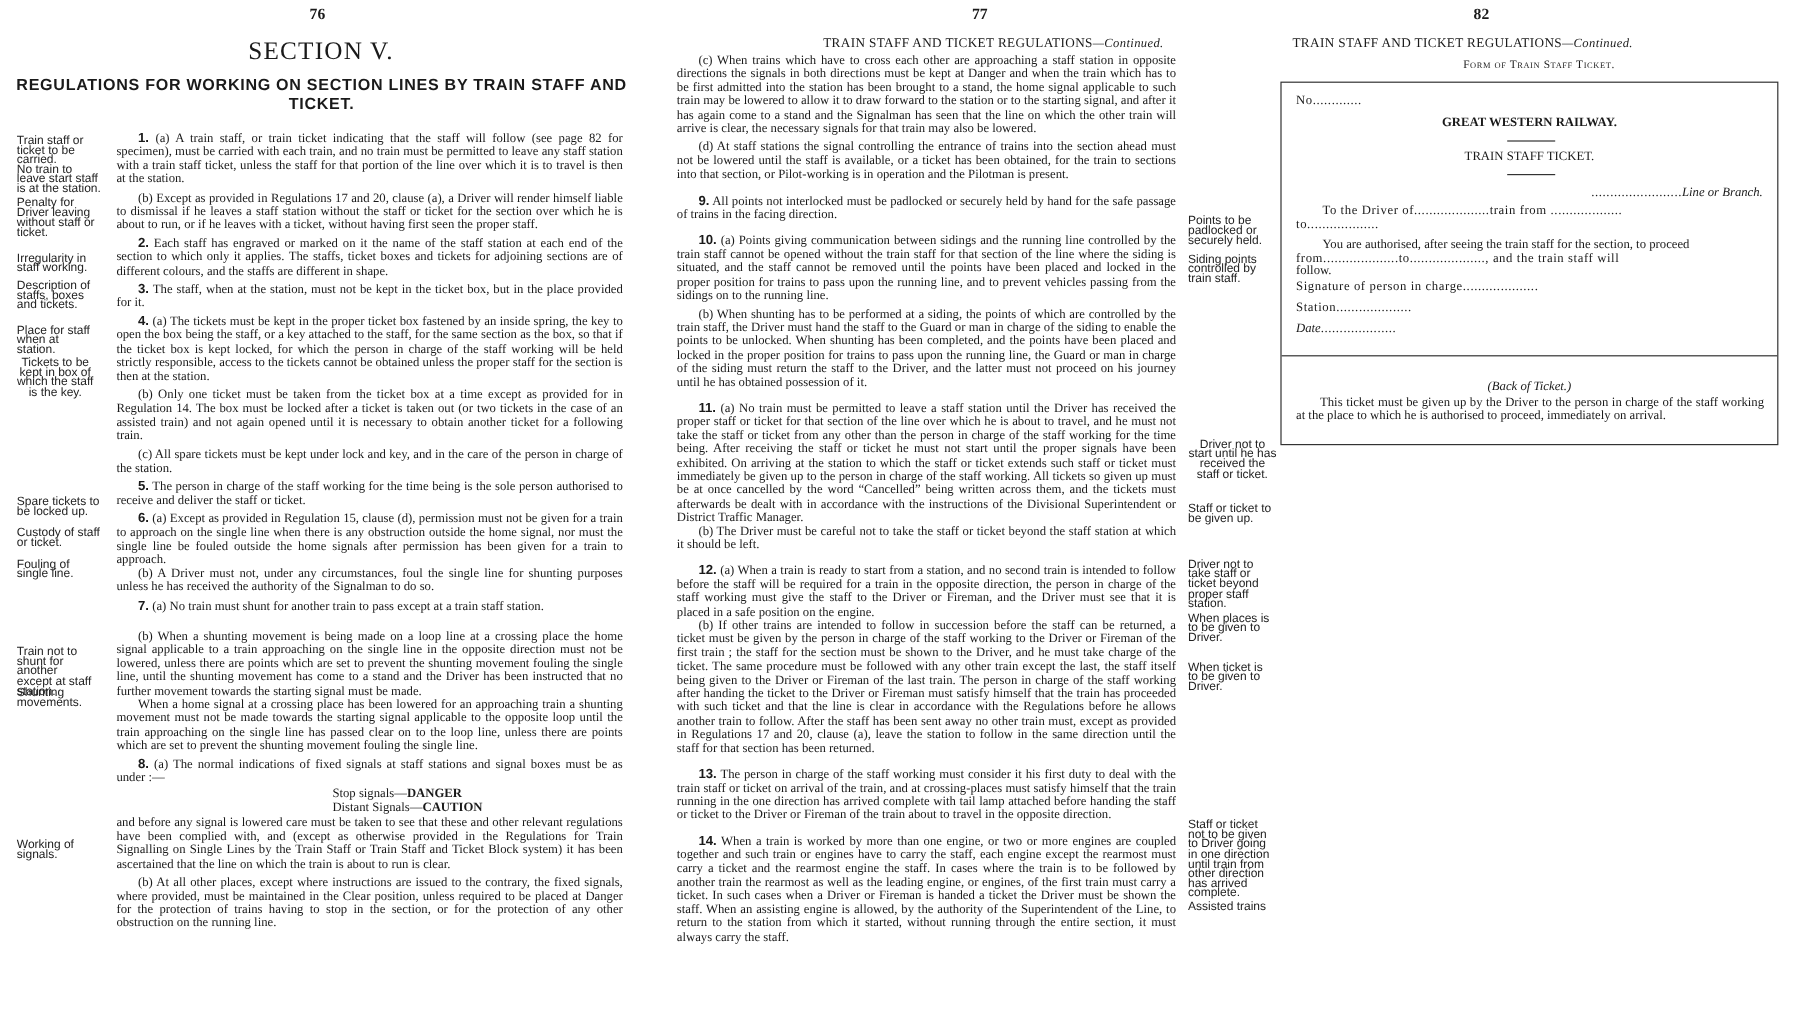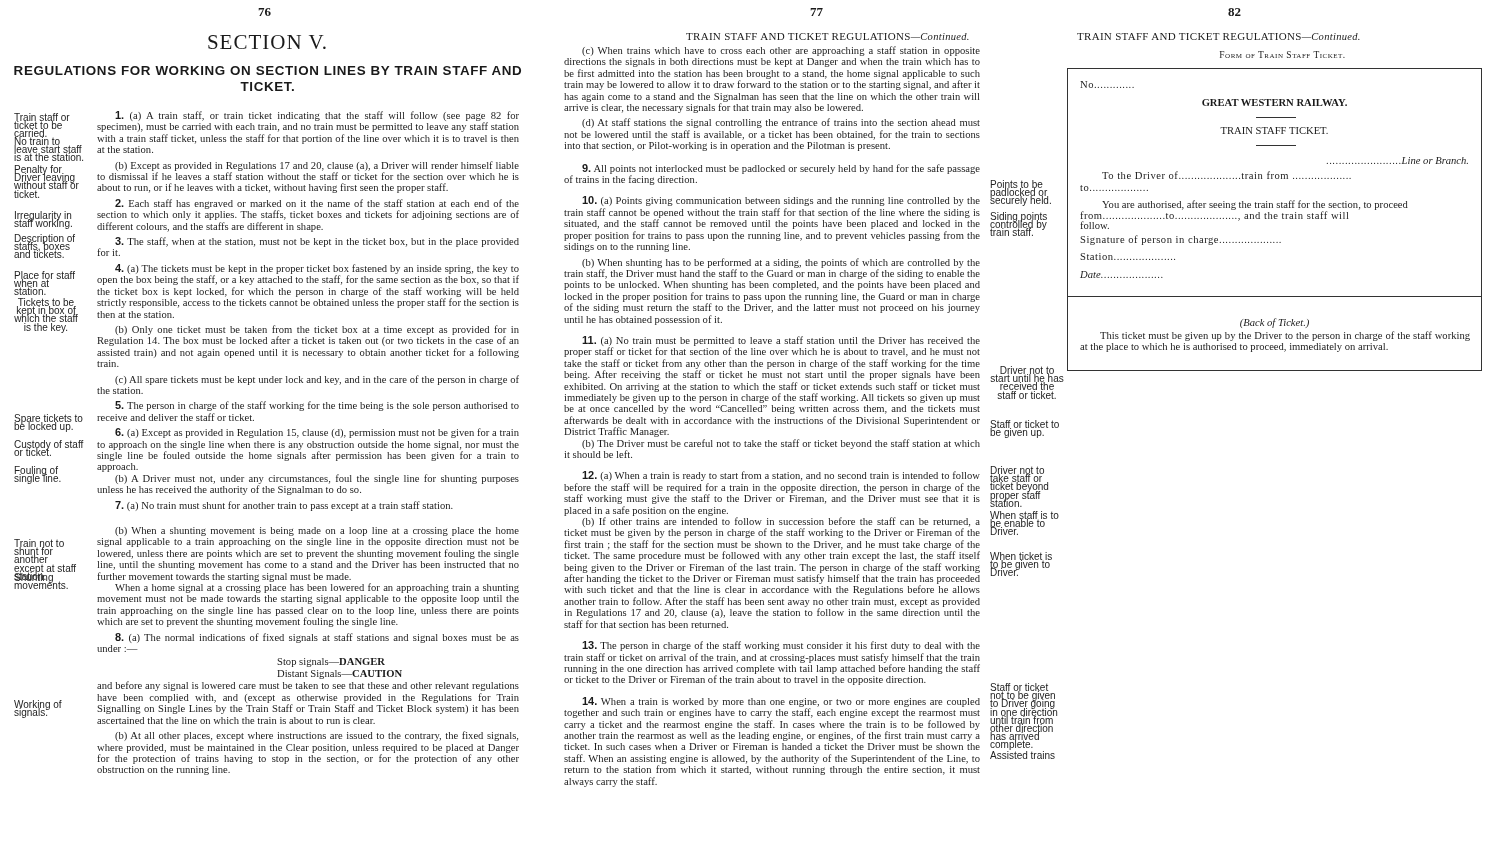--- a/index.html
+++ b/index.html
@@ -87,21 +87,21 @@
 
 <div class="page" id="p77">
   <div class="pnum">77</div>
   <div class="run-head"><span>TRAIN STAFF AND TICKET REGULATIONS</span><i>—Continued.</i></div>
 
   <div class="note" style="left:450px;top:181px;width:70px;">Points to be padlocked or securely held.</div>
   <div class="note" style="left:450px;top:213px;width:70px;">Siding points controlled by train staff.</div>
   <div class="note" style="left:450px;top:367px;width:74px;text-align:center;">Driver not to start until he has received the staff or ticket.</div>
   <div class="note" style="left:450px;top:421px;width:70px;">Staff or ticket to be given up.</div>
   <div class="note" style="left:450px;top:467px;width:60px;">Driver not to take staff or ticket beyond proper staff station.</div>
-  <div class="note" style="left:450px;top:512px;width:72px;">When staff is to be enable to Driver.</div>
+  <div class="note" style="left:450px;top:512px;width:72px;">When places is to be given to Driver.</div>
   <div class="note" style="left:450px;top:553px;width:66px;">When ticket is to be given to Driver.</div>
   <div class="note" style="left:450px;top:684px;width:72px;">Staff or ticket not to be given to Driver going in one direction until train from other direction has arrived complete.</div>
   <div class="note" style="left:450px;top:752px;width:72px;">Assisted trains</div>
 
   <div class="col body-text">
     <p class="para">(c) When trains which have to cross each other are approaching a staff station in opposite directions the signals in both directions must be kept at Danger and when the train which has to be first admitted into the station has been brought to a stand, the home signal applicable to such train may be lowered to allow it to draw forward to the station or to the starting signal, and after it has again come to a stand and the Signalman has seen that the line on which the other train will arrive is clear, the necessary signals for that train may also be lowered.</p>
     <p class="para gap">(d) At staff stations the signal controlling the entrance of trains into the section ahead must not be lowered until the staff is available, or a ticket has been obtained, for the train to sections into that section, or Pilot-working is in operation and the Pilotman is present.</p>
     <p class="para" style="margin-top:11px;"><b class="num">9.</b> <span>All points not interlocked must be padlocked or securely held by hand for the safe passage of trains in the facing direction.</span></p>
     <p class="para" style="margin-top:10px;"><b class="num">10.</b> <span>(a) Points giving communication between sidings and the running line controlled by the train staff cannot be opened without the train staff for that section of the line where the siding is situated, and the staff cannot be removed until the points have been placed and locked in the proper position for trains to pass upon the running line, and to prevent vehicles passing from the sidings on to the running line.</span></p>
     <p class="para gap">(b) When shunting has to be performed at a siding, the points of which are controlled by the train staff, the Driver must hand the staff to the Guard or man in charge of the siding to enable the points to be unlocked. When shunting has been completed, and the points have been placed and locked in the proper position for trains to pass upon the running line, the Guard or man in charge of the siding must return the staff to the Driver, and the latter must not proceed on his journey until he has obtained possession of it.</p>

